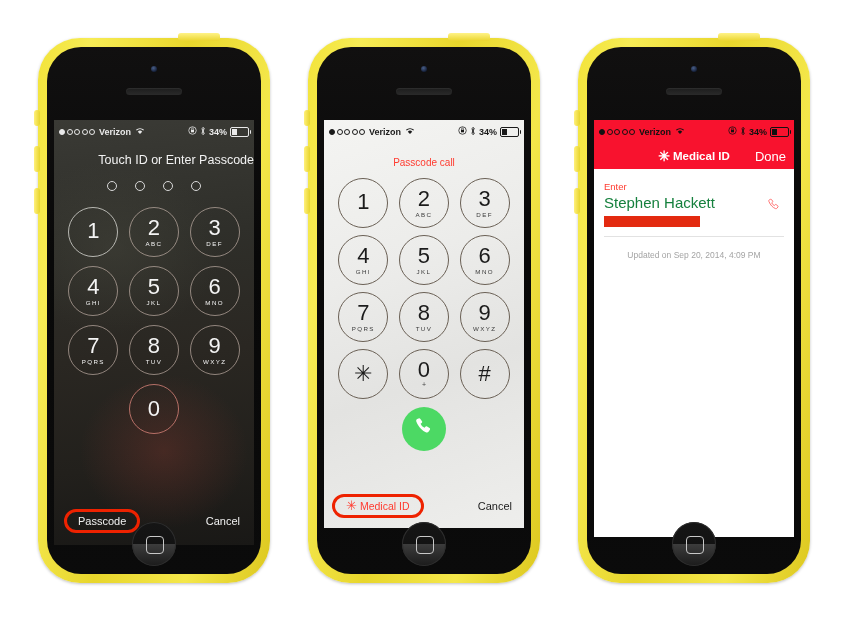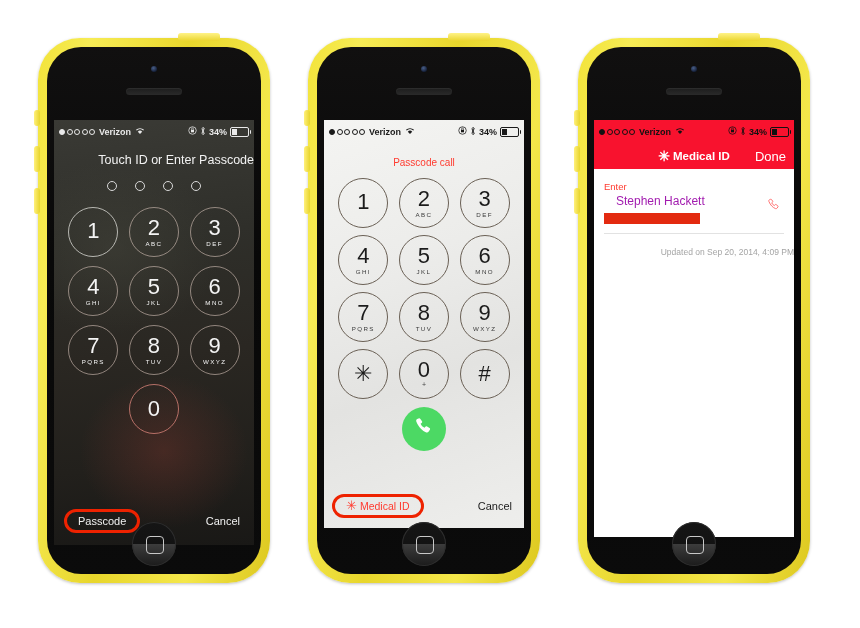--- a/index.html
+++ b/index.html
@@ -134,26 +134,26 @@
   .navtitle{color:#fff;font-size:11.5px;font-weight:bold;display:flex;align-items:center;gap:3px;}
   .navtitle .st{font-size:14px;line-height:11px;}
   .done{position:absolute;right:8px;color:#fff;font-size:13px;}
   .person{display:flex;align-items:center;gap:10px;padding:12px 10px 0;}
   .avatar{width:34px;height:34px;border-radius:50%;overflow:hidden;flex:0 0 34px;
           background:#cdb9a6;position:relative;}
   .avatar svg{position:absolute;left:0;top:0;width:34px;height:34px;}
   .pname{font-size:14px;font-weight:bold;color:#111;}
   .field{padding:12px 10px 0;position:relative;}
   .flabel{color:#ff3b30;font-size:9.5px;}
-  .fvalue{color:#a21caf;font-size:12px;margin-top:2px;margin-left:12px;}
+  .fvalue{color:#15803d;font-size:15px;margin-top:2px;}
   .redact{height:11px;width:96px;background:#e32a10;margin-top:5px;}
   .phoneicon{position:absolute;right:12px;top:28px;width:16px;height:16px;}
   .phoneicon svg{width:16px;height:16px;fill:none;stroke:#ff6b6b;stroke-width:1.4;}
   .sep{height:1px;background:#e2e2e2;margin:9px 10px 0;}
-  .updated{text-align:right;color:#a4a4a4;font-size:8.5px;margin-top:13px;}
+  .updated{text-align:center;color:#a4a4a4;font-size:8.5px;margin-top:13px;}
 </style>
 </head>
 <body>
 
 <div class="stage">
 
   <div class="phone p1">
     <div class="body-yellow"></div>
     <div class="ring"></div>
     <div class="vol v1"></div>

